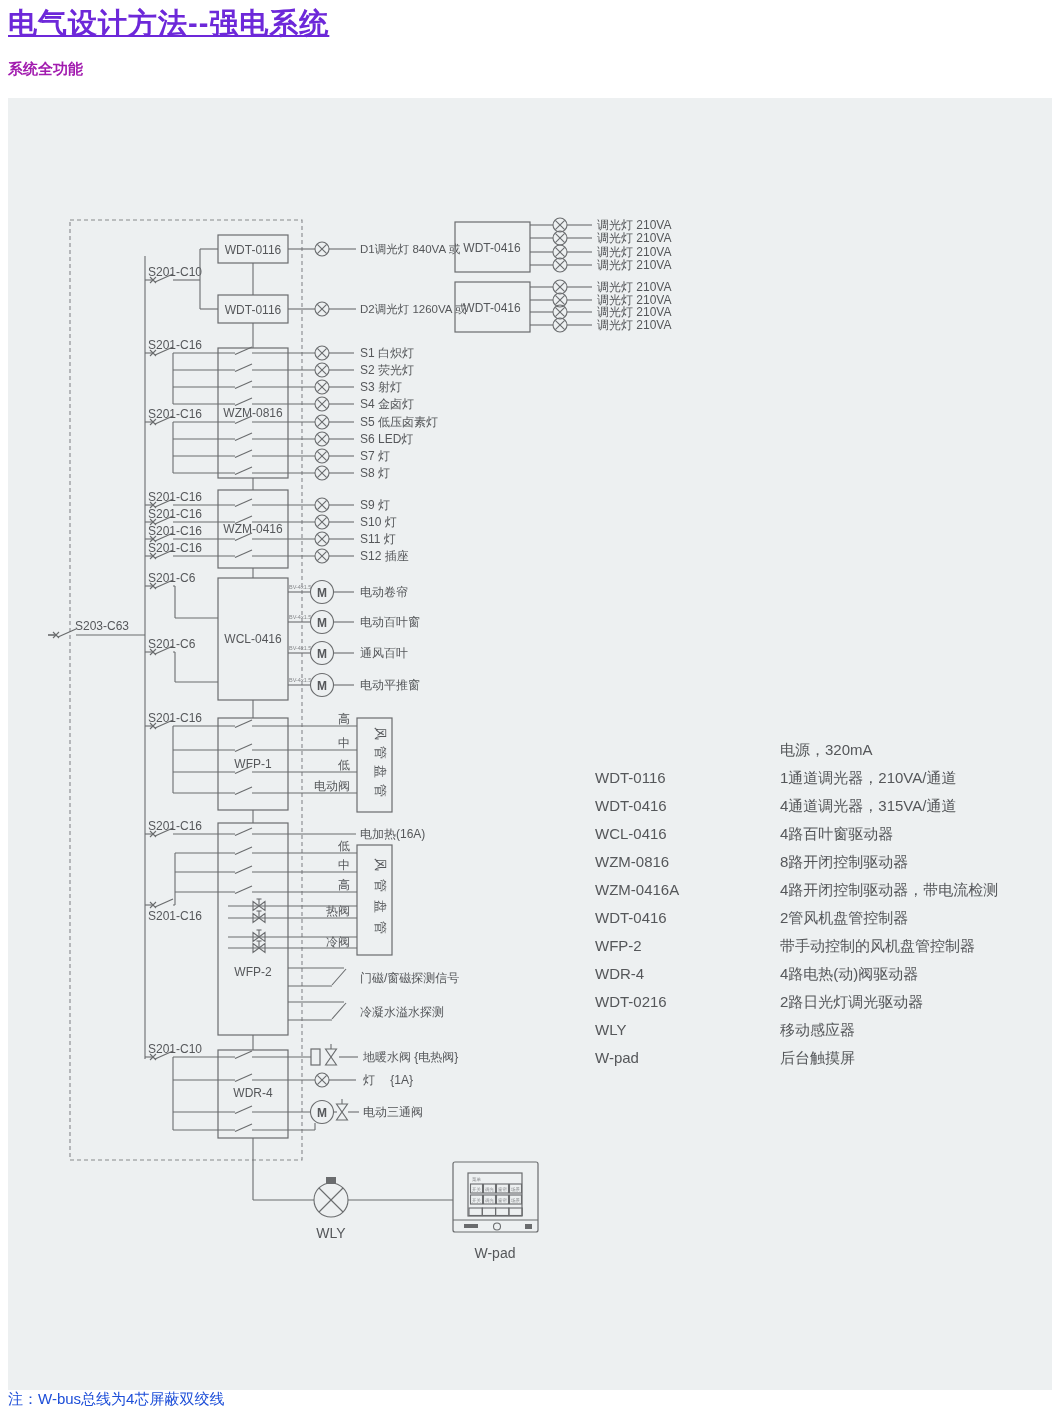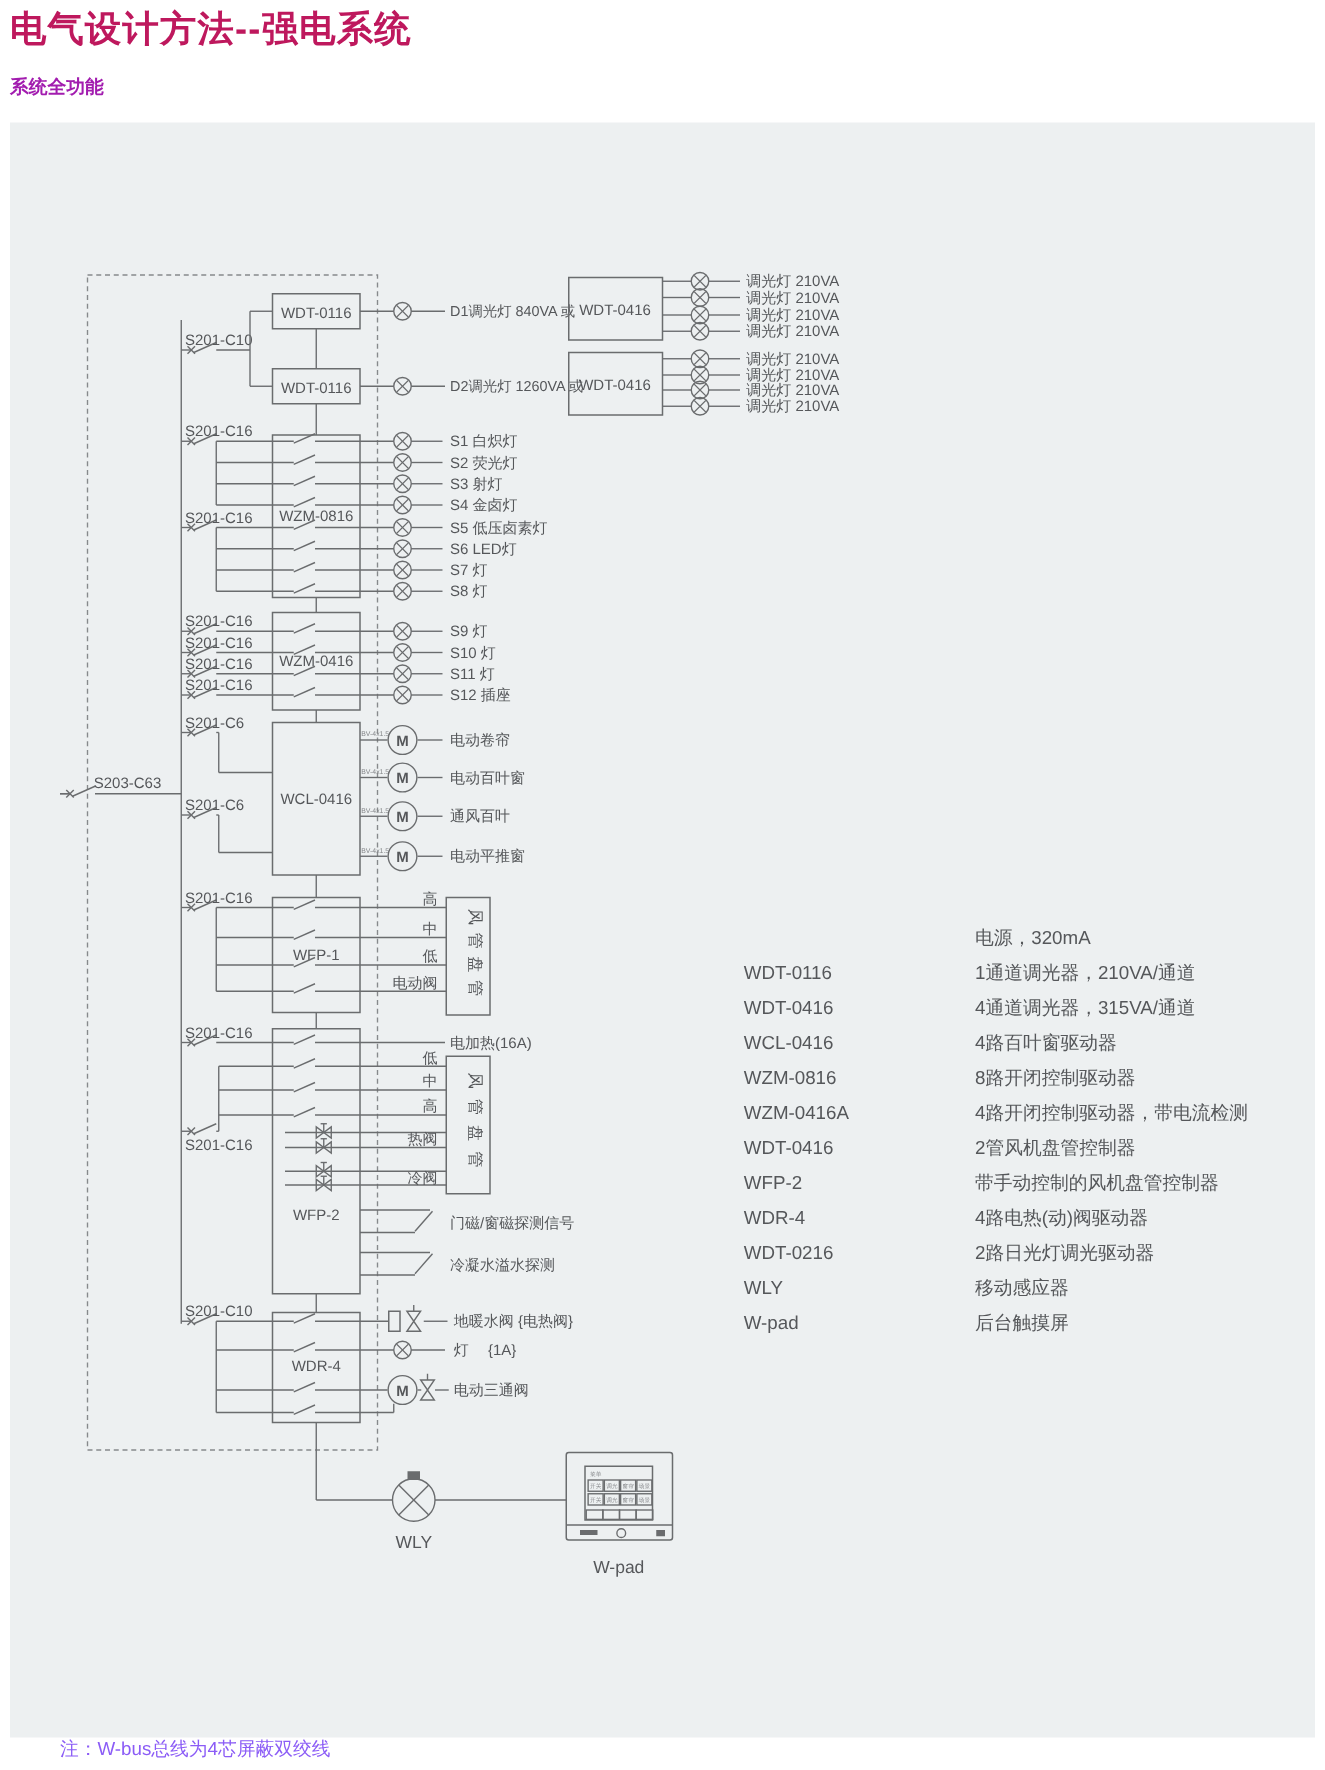--- a/index.html
+++ b/index.html
@@ -1,20 +1,20 @@
 <!DOCTYPE html>
 <html><head>
 <meta charset="utf-8">
 <style>
   html,body{margin:0;padding:0;background:#ffffff;}
   body{width:1060px;height:1416px;position:relative;font-family:"Liberation Sans",sans-serif;}
-  .hdr-title{position:absolute;left:8px;top:4px;font-size:29px;font-weight:bold;color:#be185d;letter-spacing:1px;}
+  .hdr-title{position:absolute;left:8px;top:4px;font-size:29px;font-weight:bold;color:#6d28d9;letter-spacing:1px;text-decoration:underline;}
   .hdr-sub{position:absolute;left:8px;top:60px;font-size:15px;font-weight:bold;color:#a21caf;}
   .panel{position:absolute;left:8px;top:98px;width:1044px;height:1292px;background:#edf0f1;}
-  .note{position:absolute;left:8px;top:1390px;font-size:15px;color:#8b5cf6;margin-left:40px;}
+  .note{position:absolute;left:8px;top:1390px;font-size:15px;color:#1d4ed8;}
   svg{display:block;}
   .ln{stroke:#6a6c6e;stroke-width:1.1;fill:none;}
   .bx{stroke:#6a6c6e;stroke-width:1.2;fill:none;}
   .dsh{stroke:#87898c;stroke-width:1.1;fill:none;stroke-dasharray:4 3;}
   .fillmark{fill:#6a6c6e;stroke:none;}
   text{fill:#55575a;font-family:"Liberation Sans",sans-serif;font-size:12px;}
   .t11{font-size:11.5px;}
   .t13{font-size:13px;}
   .t14{font-size:14px;}
   .t15{font-size:15px;}

